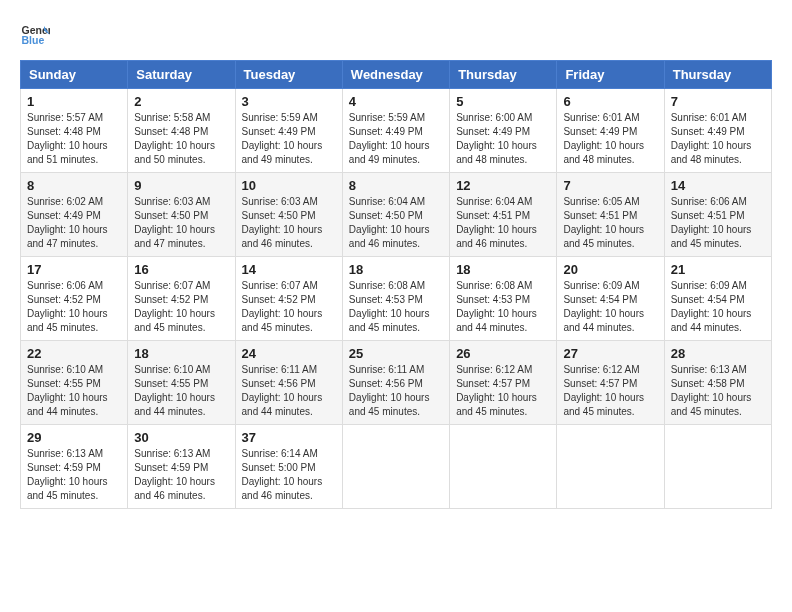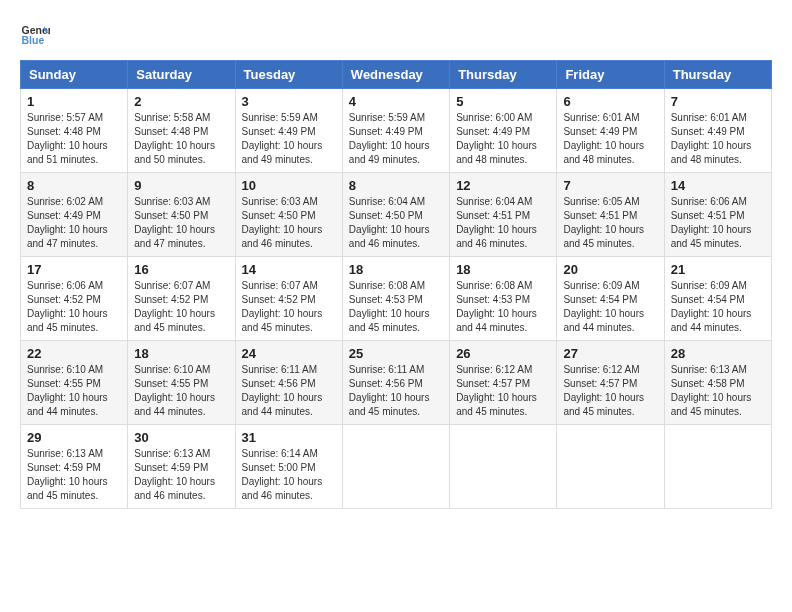--- a/index.html
+++ b/index.html
@@ -238,21 +238,21 @@
       <tr>
         <td>
           <span class="day-num">29</span>
           <div class="day-content">Sunrise: 6:13 AM<br>Sunset: 4:59 PM<br>Daylight: 10 hours<br>and 45 minutes.</div>
         </td>
         <td>
           <span class="day-num">30</span>
           <div class="day-content">Sunrise: 6:13 AM<br>Sunset: 4:59 PM<br>Daylight: 10 hours<br>and 46 minutes.</div>
         </td>
         <td>
-          <span class="day-num">31</span>
+          <span class="day-num">37</span>
           <div class="day-content">Sunrise: 6:14 AM<br>Sunset: 5:00 PM<br>Daylight: 10 hours<br>and 46 minutes.</div>
         </td>
         <td class="empty"></td>
         <td class="empty"></td>
         <td class="empty"></td>
         <td class="empty"></td>
       </tr>
     </tbody>
 </table>
 

